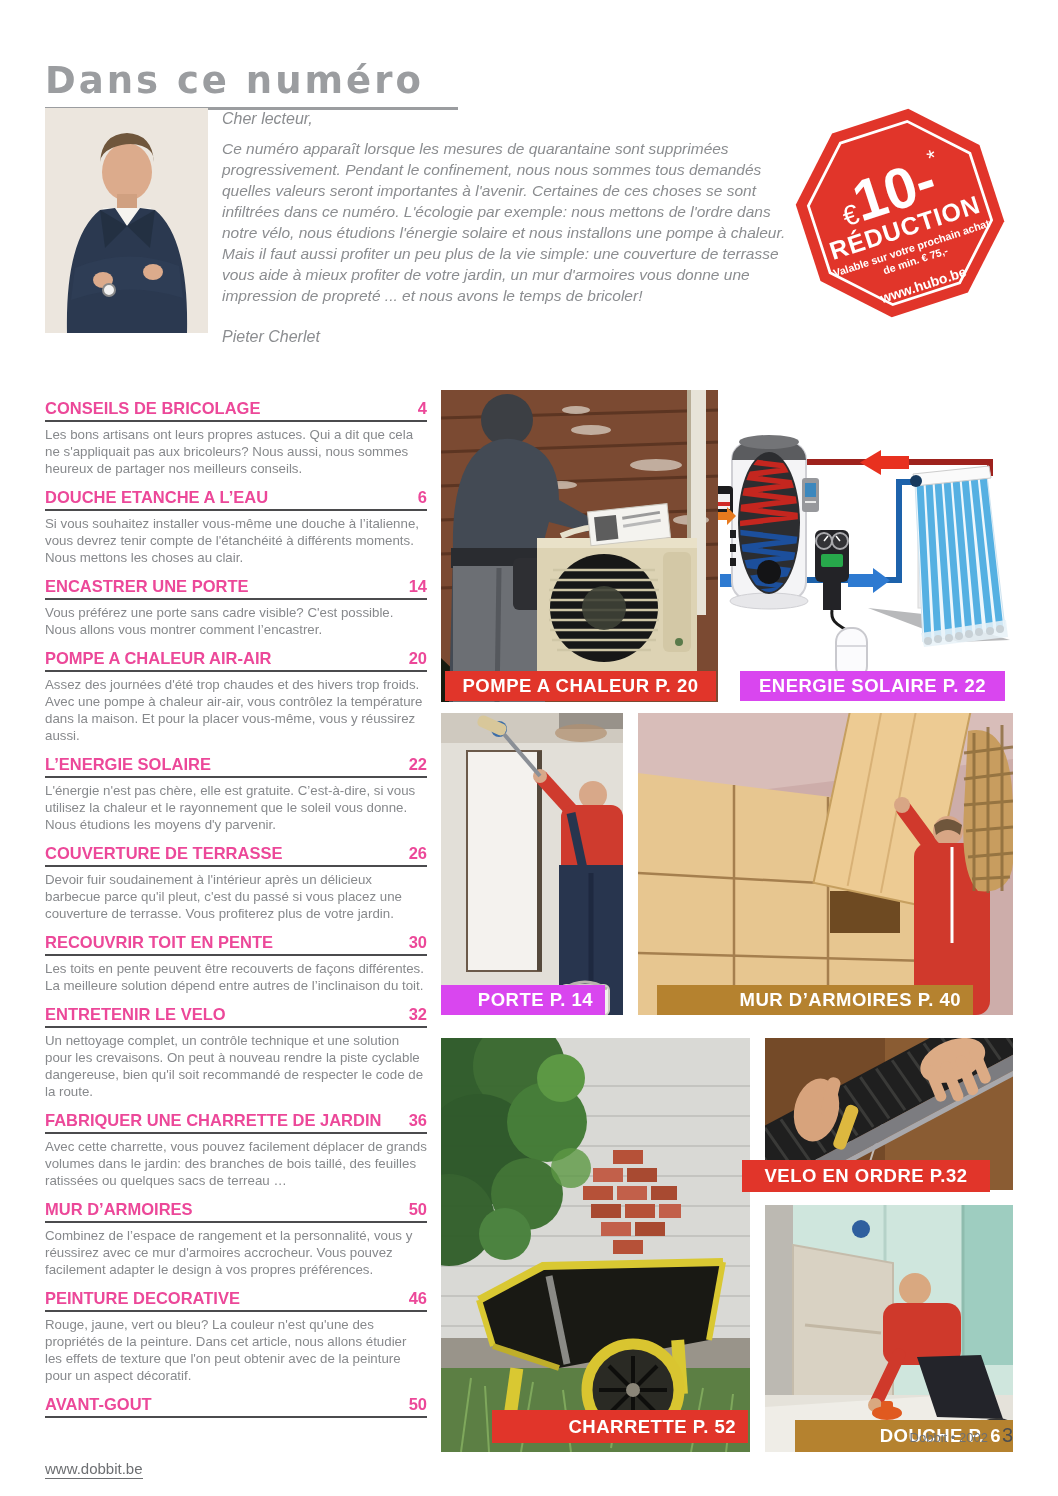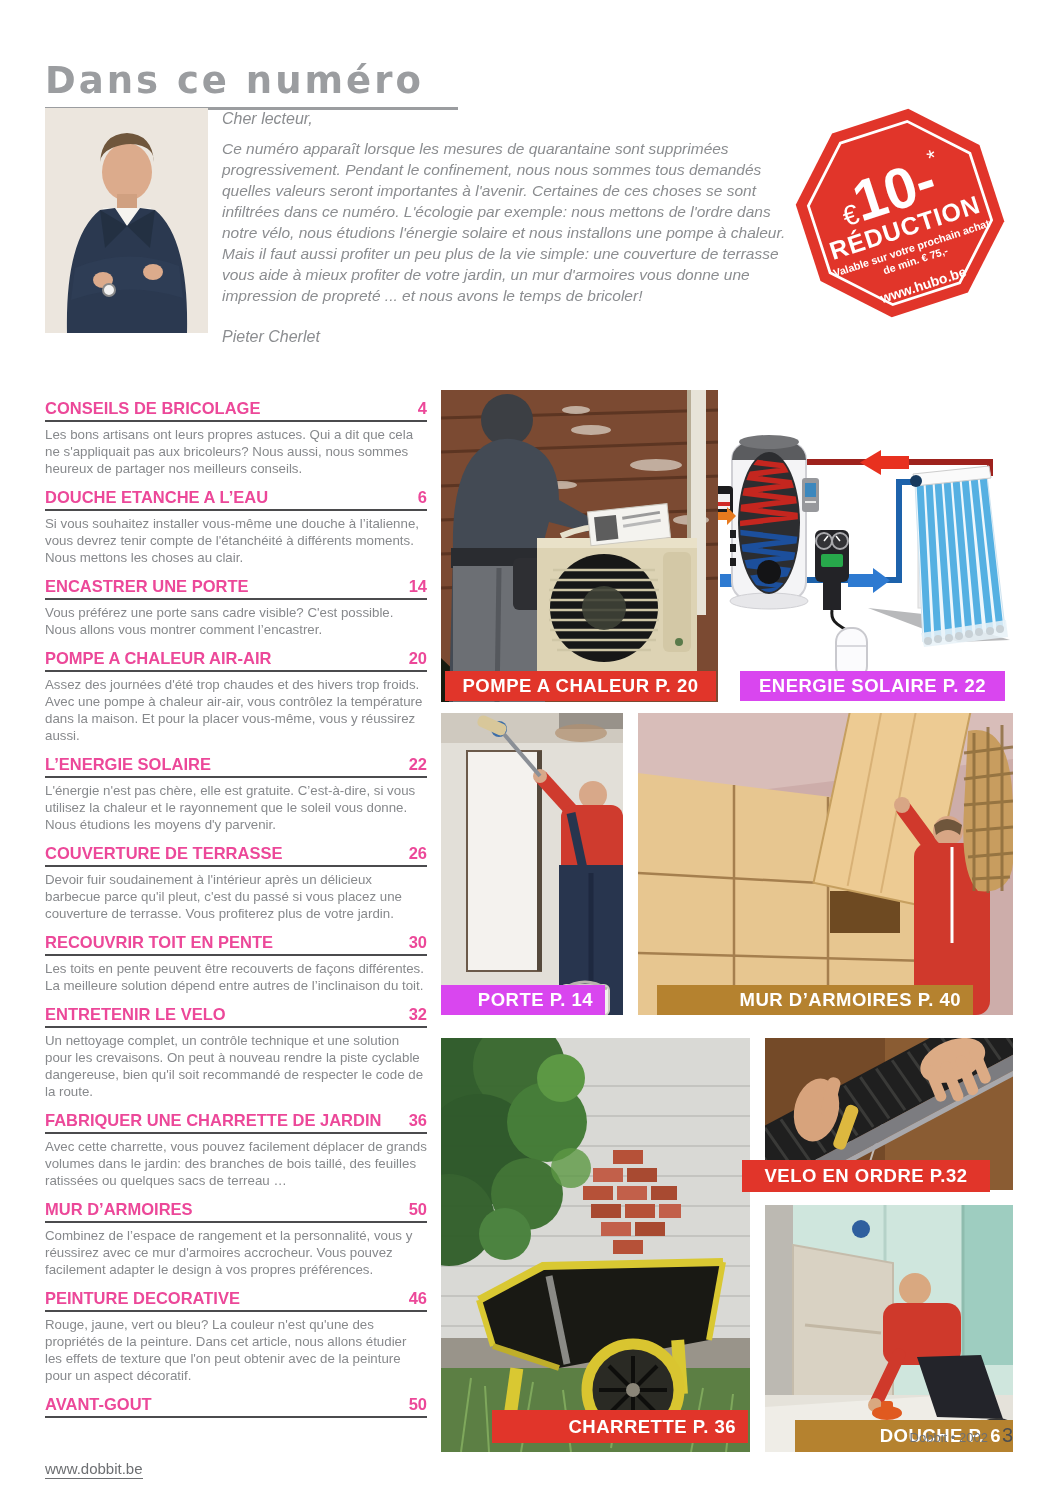--- a/index.html
+++ b/index.html
@@ -574,19 +574,19 @@
     <rect x="116" y="196" width="12" height="10" rx="3" fill="#e05a20"></rect>
     <rect x="92" y="216" width="20" height="7" rx="2" fill="#d8c133"></rect>
   </svg>
 </div>
 
 <div class="caption center banner-red   cap-pompe">POMPE A CHALEUR P. 20</div>
 <div class="caption center banner-blue  cap-solar">ENERGIE SOLAIRE P. 22</div>
 <div class="caption right  banner-blue  cap-porte">PORTE P. 14</div>
 <div class="caption right  banner-ochre cap-armoires">MUR D’ARMOIRES P. 40</div>
 <div class="caption center banner-red   cap-velo">VELO EN ORDRE P.32</div>
-<div class="caption right  banner-red   cap-charrette">CHARRETTE P. 36</div>
+<div class="caption right  banner-red   cap-charrette">CHARRETTE P. 52</div>
 <div class="caption right  banner-ochre cap-douche">DOUCHE P. 6</div>
 
 <a class="footer-link">www.dobbit.be</a>
 <div class="footer-right">
   <span>Dobbit • 2002</span><span class="pagenum">3</span>
 </div>
 
 </body></html>

